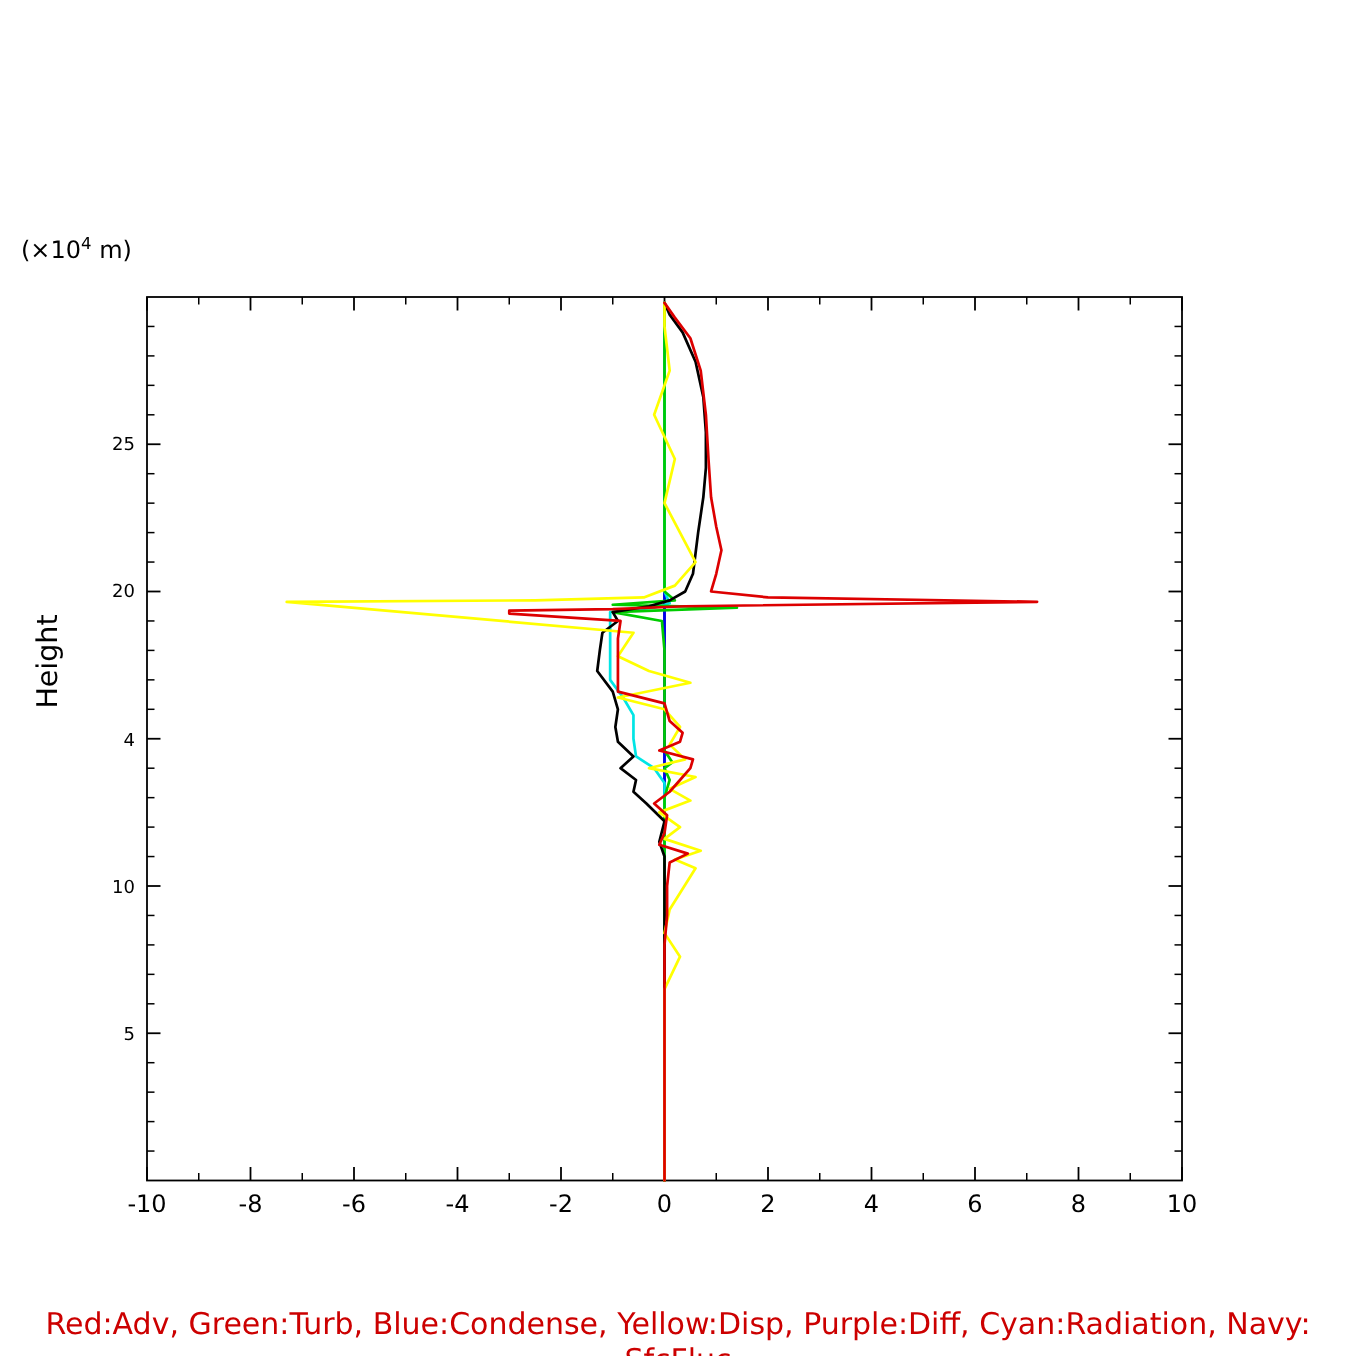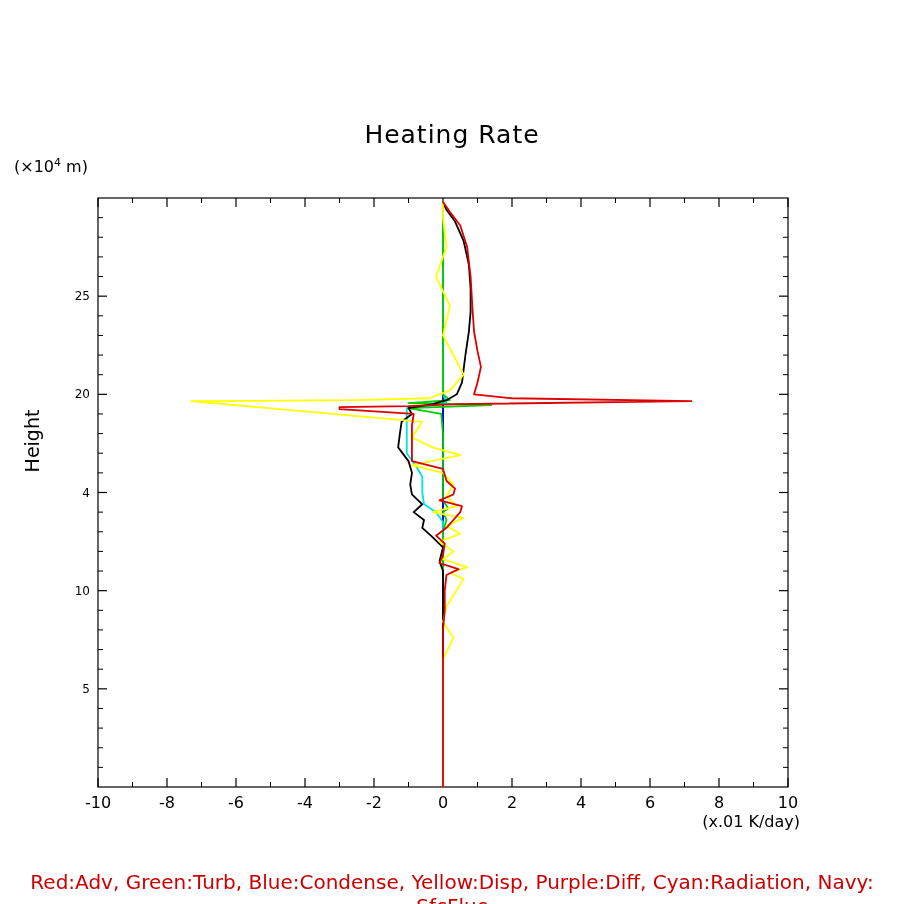--- a/index.html
+++ b/index.html
@@ -77,27 +77,25 @@
     text-align: right;
     transform: translateY(-50%);
   }
   svg { display: block; }
 </style>
 </head>
 <body>
 
 <div id="figure">
 
-  <div class="chart-title">Heating Rate</div>
 
   <div class="unit-note">(×10<sup>4</sup> m)</div>
 
   <div class="yaxis-label">Height</div>
 
-  <div class="xaxis-label">(x.01 K/day)</div>
 
   <svg id="plot" width="904" height="904">
       <rect x="98" y="198" width="690" height="589" fill="none" stroke="#000" stroke-width="1.2"></rect>
       <line x1="98" y1="787" x2="98" y2="778" stroke="#000" stroke-width="1.2"></line>
       <line x1="98" y1="198" x2="98" y2="207" stroke="#000" stroke-width="1.2"></line>
       <line x1="167" y1="787" x2="167" y2="778" stroke="#000" stroke-width="1.2"></line>
       <line x1="167" y1="198" x2="167" y2="207" stroke="#000" stroke-width="1.2"></line>
       <line x1="236" y1="787" x2="236" y2="778" stroke="#000" stroke-width="1.2"></line>
       <line x1="236" y1="198" x2="236" y2="207" stroke="#000" stroke-width="1.2"></line>
       <line x1="305" y1="787" x2="305" y2="778" stroke="#000" stroke-width="1.2"></line>

